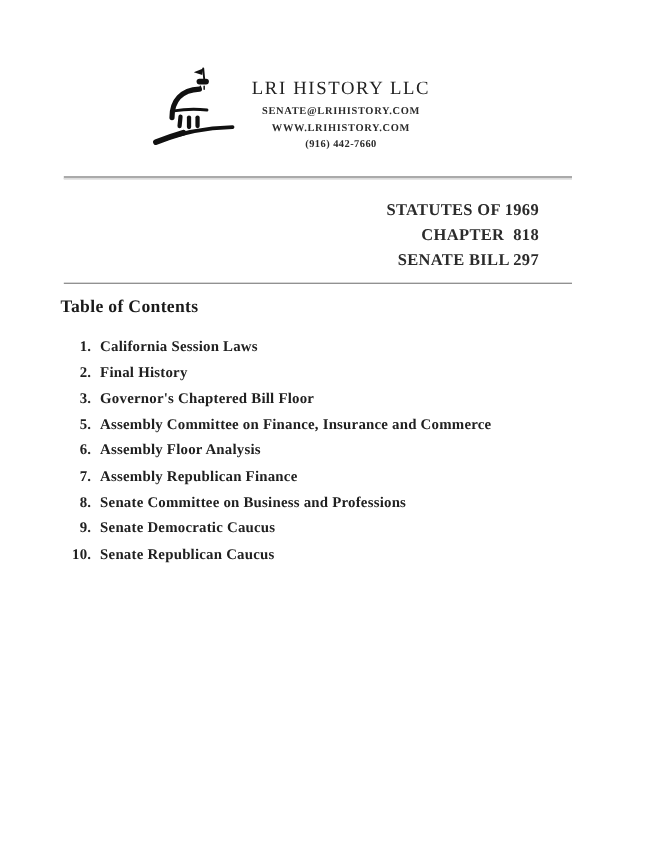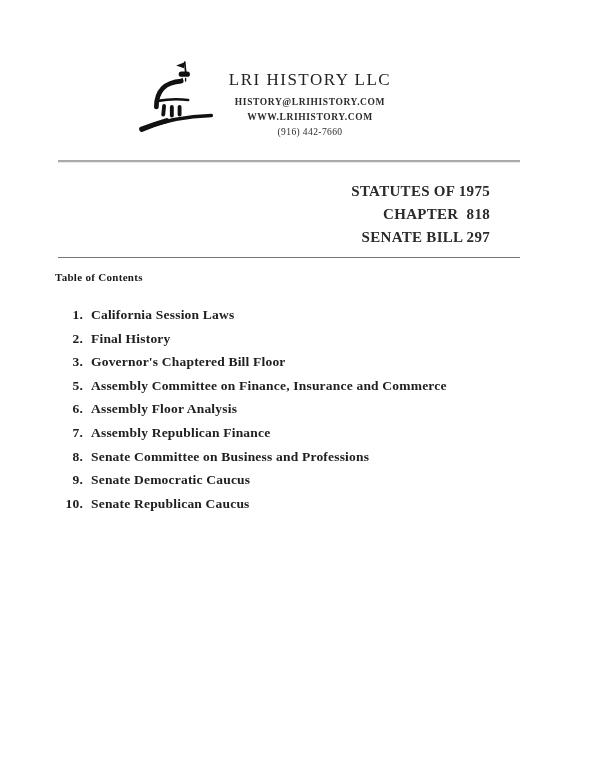--- a/index.html
+++ b/index.html
@@ -46,21 +46,21 @@
   }
   .contact-line {
     font-size: 9.5px;
     font-weight: bold;
     letter-spacing: 0.6px;
     color: #2a2a2a;
     line-height: 15px;
     white-space: nowrap;
   }
   .contact-line.phone {
-    font-weight: normal;
+    font-weight: bold;
     letter-spacing: 0.4px;
   }
 
   
   .rule-1 {
     position: absolute;
     top: 160px;
     left: 58px;
     width: 462px;
     height: 2px;
@@ -90,21 +90,21 @@
     line-height: 23px;
     color: #2b2b2b;
     white-space: pre; 
   }
 
   
   .toc-title {
     position: absolute;
     top: 271px;
     left: 55px;
-    font-size: 11px;
+    font-size: 16px;
     font-weight: bold;
     letter-spacing: 0.3px;
     color: #1a1a1a;
   }
   .toc-list {
     position: absolute;
     top: 303px;
     left: 0;
     width: 560px;
     list-style: none;
@@ -149,30 +149,30 @@
 
       <path d="M 35 57 L 34 67" stroke="#111111" stroke-width="4.5" fill="none" stroke-linecap="round"></path>
       <path d="M 44 58 L 44 68" stroke="#111111" stroke-width="4.5" fill="none" stroke-linecap="round"></path>
       <path d="M 53 58 L 53 67" stroke="#111111" stroke-width="4.5" fill="none" stroke-linecap="round"></path>
 
       <path d="M 9 84 Q 47 69 90 68" stroke="#111111" stroke-width="4" fill="none" stroke-linecap="round"></path>
       <path d="M 9 84 Q 24 78 38 74" stroke="#111111" stroke-width="6" fill="none" stroke-linecap="round"></path>
     </svg>
     <div class="letterhead-text">
       <div class="company-name">LRI HISTORY LLC</div>
-      <div class="contact-line">HISTORY@LRIHISTORY.COM</div>
+      <div class="contact-line">SENATE@LRIHISTORY.COM</div>
       <div class="contact-line">WWW.LRIHISTORY.COM</div>
       <div class="contact-line phone">(916) 442-7660</div>
     </div>
   </div>
 
   <div class="rule-1"></div>
 
   <div class="bill-info">
-    <div class="bill-line">STATUTES OF 1975</div>
+    <div class="bill-line">STATUTES OF 1969</div>
     <div class="bill-line">CHAPTER  818</div>
     <div class="bill-line">SENATE BILL 297</div>
   </div>
 
   <div class="rule-2"></div>
 
   <div class="toc-title">Table of Contents</div>
 
   <ul class="toc-list">
     <li class="toc-item">

